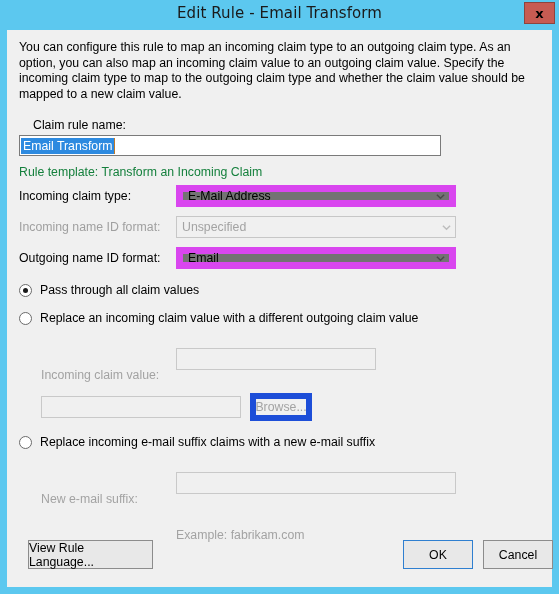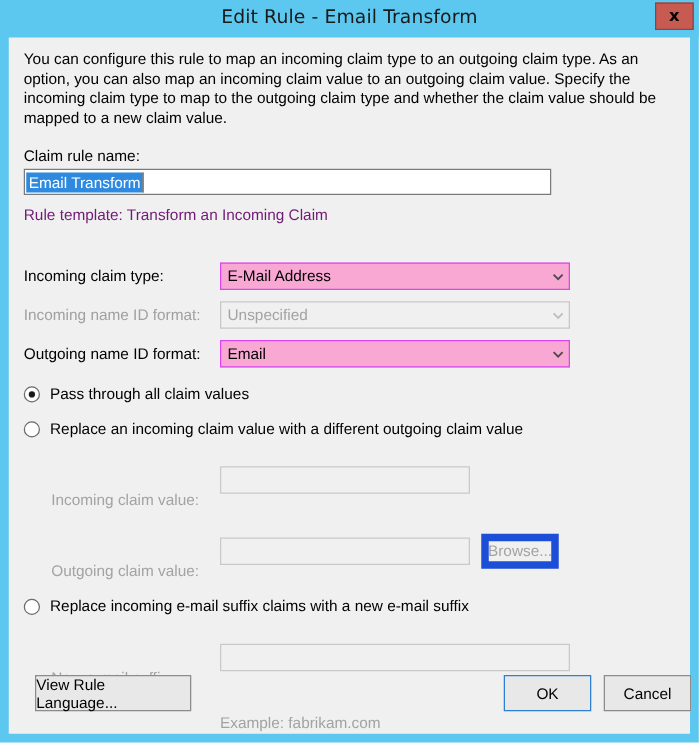--- a/index.html
+++ b/index.html
@@ -83,20 +83,21 @@
     color: #000;
     line-height: 15.5px;
     margin: 0 0 16px 0;
     width: 516px;
   }
 
   .field-label {
     font-size: 12.3px;
     color: #000;
     margin-bottom: 3px;
+    margin-left: 14px;
   }
 
   
   .name-input {
     width: 422px;
     height: 21px;
     box-sizing: border-box;
     border: 1px solid #7a7a7a;
     background: #ffffff;
     display: flex;
@@ -107,45 +108,45 @@
     background: #2d8ae0;
     color: #ffffff;
     font-size: 12.3px;
     padding: 1px 1px 1px 2px;
     border-right: 1px solid #c07a2a;
     line-height: 14px;
   }
 
   .template-line {
     font-size: 12.3px;
-    color: #701a75;
+    color: #15803d;
     margin-top: 9px;
-    margin-bottom: 31px;
+    margin-bottom: 6px;
   }
 
   
   .row {
     display: flex;
     align-items: center;
     margin-bottom: 9px;
   }
   .row .lbl {
     width: 157px;
     flex: 0 0 157px;
     font-size: 12.3px;
     color: #000;
   }
   .row .lbl.disabled { color: #a0a0a0; }
 
   .combo {
     width: 280px;
     height: 22px;
     box-sizing: border-box;
-    border: 1px solid #d946ef;
-    background: #f9a8d4;
+    border: 7px solid #d946ef;
+    background: #737373;
     display: flex;
     align-items: center;
     position: relative;
     cursor: pointer;
   }
   .combo .val {
     font-size: 12.3px;
     color: #000;
     padding-left: 5px;
     flex: 1 1 auto;
@@ -340,21 +341,20 @@
         <span class="radio"></span>
         <span class="radio-label">Replace an incoming claim value with a different outgoing claim value</span>
       </div>
 
       <div class="sub-row">
         <div class="lbl">Incoming claim value:</div>
         <div class="flat-input"></div>
       </div>
 
       <div class="sub-row">
-        <div class="lbl">Outgoing claim value:</div>
         <div class="flat-input"></div>
         <div class="btn-browse">Browse...</div>
       </div>
 
       <div class="radio-row">
         <span class="radio"></span>
         <span class="radio-label">Replace incoming e-mail suffix claims with a new e-mail suffix</span>
       </div>
 
       <div class="sub-row">

